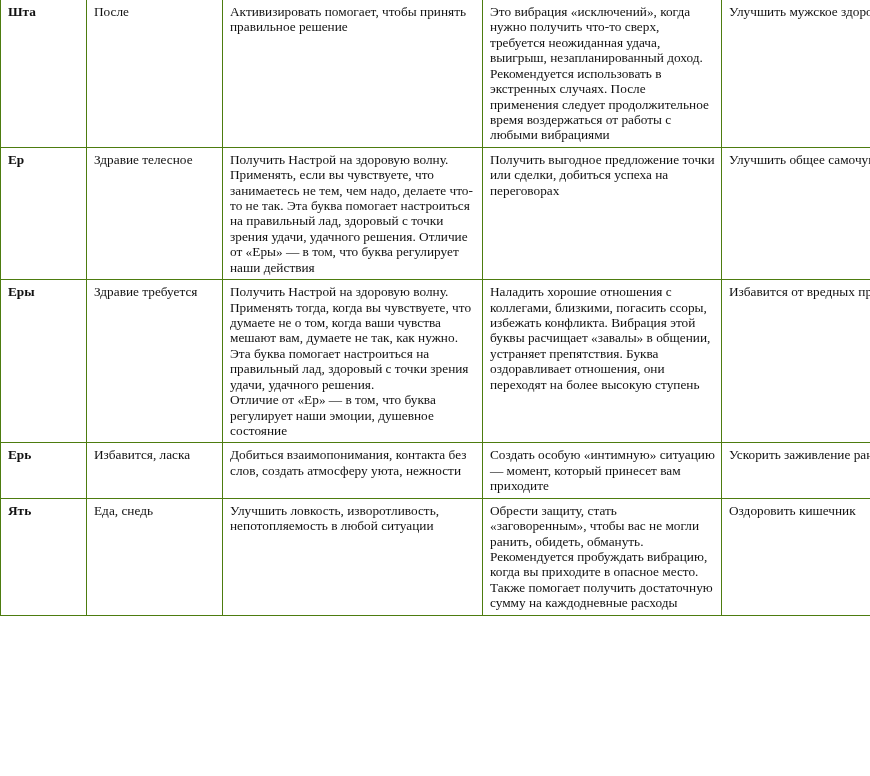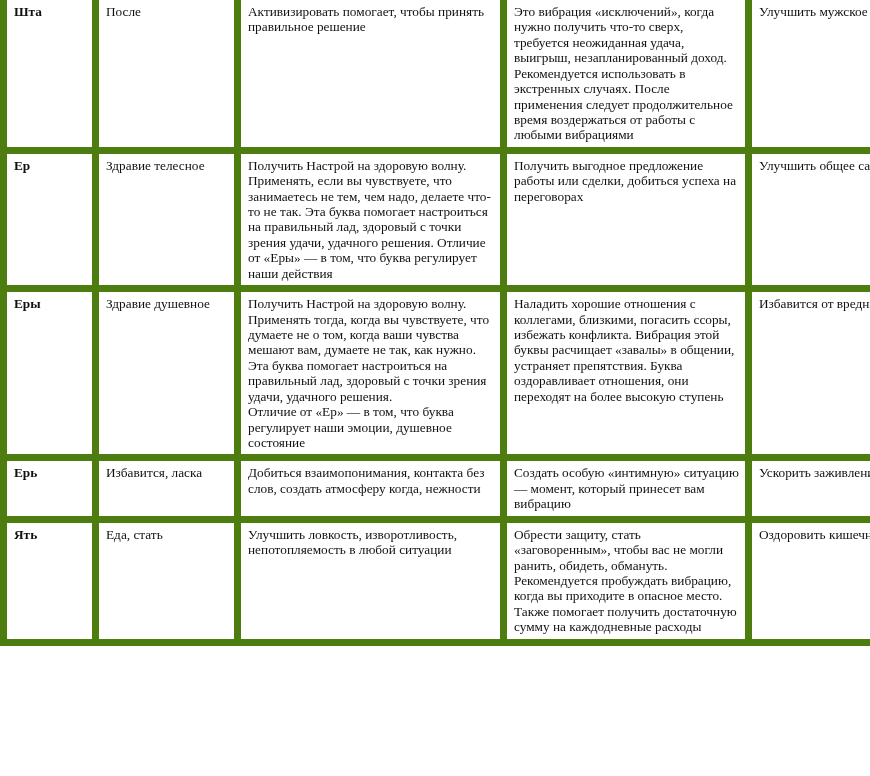--- a/index.html
+++ b/index.html
@@ -20,21 +20,21 @@
     position: relative;
     box-sizing: border-box;
   }
   table.letters {
     border-collapse: collapse;
     width: 868px;
     margin: 0;
     table-layout: fixed;
   }
   table.letters td {
-    border: 7px solid #4d7c0f;
+    border: 1px solid #4d7c0f;
     vertical-align: top;
     padding: 4px 6px 4px 7px;
     font-size: 13.3px;
     line-height: 1.16;
     text-align: left;
     word-wrap: break-word;
     hyphens: manual;
   }
   td.c-letter {
     width: 72px;
@@ -71,40 +71,40 @@
         <td class="c-letter">Шта</td>
         <td class="c-meaning">После</td>
         <td class="c-use1">Активизировать помогает, чтобы принять правильное решение</td>
         <td class="c-use2">Это вибрация «исключений», когда нужно получить что-то сверх, требуется неожиданная удача, выигрыш, незапланированный доход. Рекомендуется использовать в экстренных случаях. После применения следует продолжительное время воздержаться от работы с любыми вибрациями</td>
         <td class="c-health">Улучшить мужское здоровье</td>
       </tr>
       <tr>
         <td class="c-letter">Ер</td>
         <td class="c-meaning">Здравие телесное</td>
         <td class="c-use1">Получить Настрой на здоровую волну. Применять, если вы чувствуете, что занимаетесь не тем, чем надо, делаете что-то не так. Эта буква помогает настроиться на правильный лад, здоровый с точки зрения удачи, удачного решения. Отличие от «Еры» — в том, что буква регулирует наши действия</td>
-        <td class="c-use2">Получить выгодное предложение работы или сделки, добиться успеха на переговорах</td>
+        <td class="c-use2">Получить выгодное предложение точки или сделки, добиться успеха на переговорах</td>
         <td class="c-health">Улучшить общее самочувствие</td>
       </tr>
       <tr>
         <td class="c-letter">Еры</td>
-        <td class="c-meaning">Здравие душевное</td>
+        <td class="c-meaning">Здравие требуется</td>
         <td class="c-use1" style="white-space: pre-line; margin-left: 42px;">Получить Настрой на здоровую волну. Применять тогда, когда вы чувствуете, что думаете не о том, когда ваши чувства мешают вам, думаете не так, как нужно. Эта буква помогает настроиться на правильный лад, здоровый с точки зрения удачи, удачного решения.
 Отличие от «Ер» — в том, что буква регулирует наши эмоции, душевное состояние</td>
         <td class="c-use2">Наладить хорошие отношения с коллегами, близкими, погасить ссоры, избежать конфликта. Вибрация этой буквы расчищает «завалы» в общении, устраняет препятствия. Буква оздоравливает отношения, они переходят на более высокую ступень</td>
         <td class="c-health">Избавится от вредных привычек</td>
       </tr>
       <tr>
         <td class="c-letter">Ерь</td>
         <td class="c-meaning">Избавится, ласка</td>
-        <td class="c-use1">Добиться взаимопонимания, контакта без слов, создать атмосферу когда, нежности</td>
-        <td class="c-use2">Создать особую «интимную» ситуацию — момент, который принесет вам вибрацию</td>
+        <td class="c-use1">Добиться взаимопонимания, контакта без слов, создать атмосферу уюта, нежности</td>
+        <td class="c-use2">Создать особую «интимную» ситуацию — момент, который принесет вам приходите</td>
         <td class="c-health">Ускорить заживление ран, язв</td>
       </tr>
       <tr>
         <td class="c-letter">Ять</td>
-        <td class="c-meaning">Еда, стать</td>
+        <td class="c-meaning">Еда, снедь</td>
         <td class="c-use1">Улучшить ловкость, изворотливость, непотопляемость в любой ситуации</td>
         <td class="c-use2">Обрести защиту, стать «заговоренным», чтобы вас не могли ранить, обидеть, обмануть. Рекомендуется пробуждать вибрацию, когда вы приходите в опасное место. Также помогает получить достаточную сумму на каждодневные расходы</td>
         <td class="c-health">Оздоровить кишечник</td>
       </tr>
     </tbody>
   </table>
 </div>
 
 </body></html>

